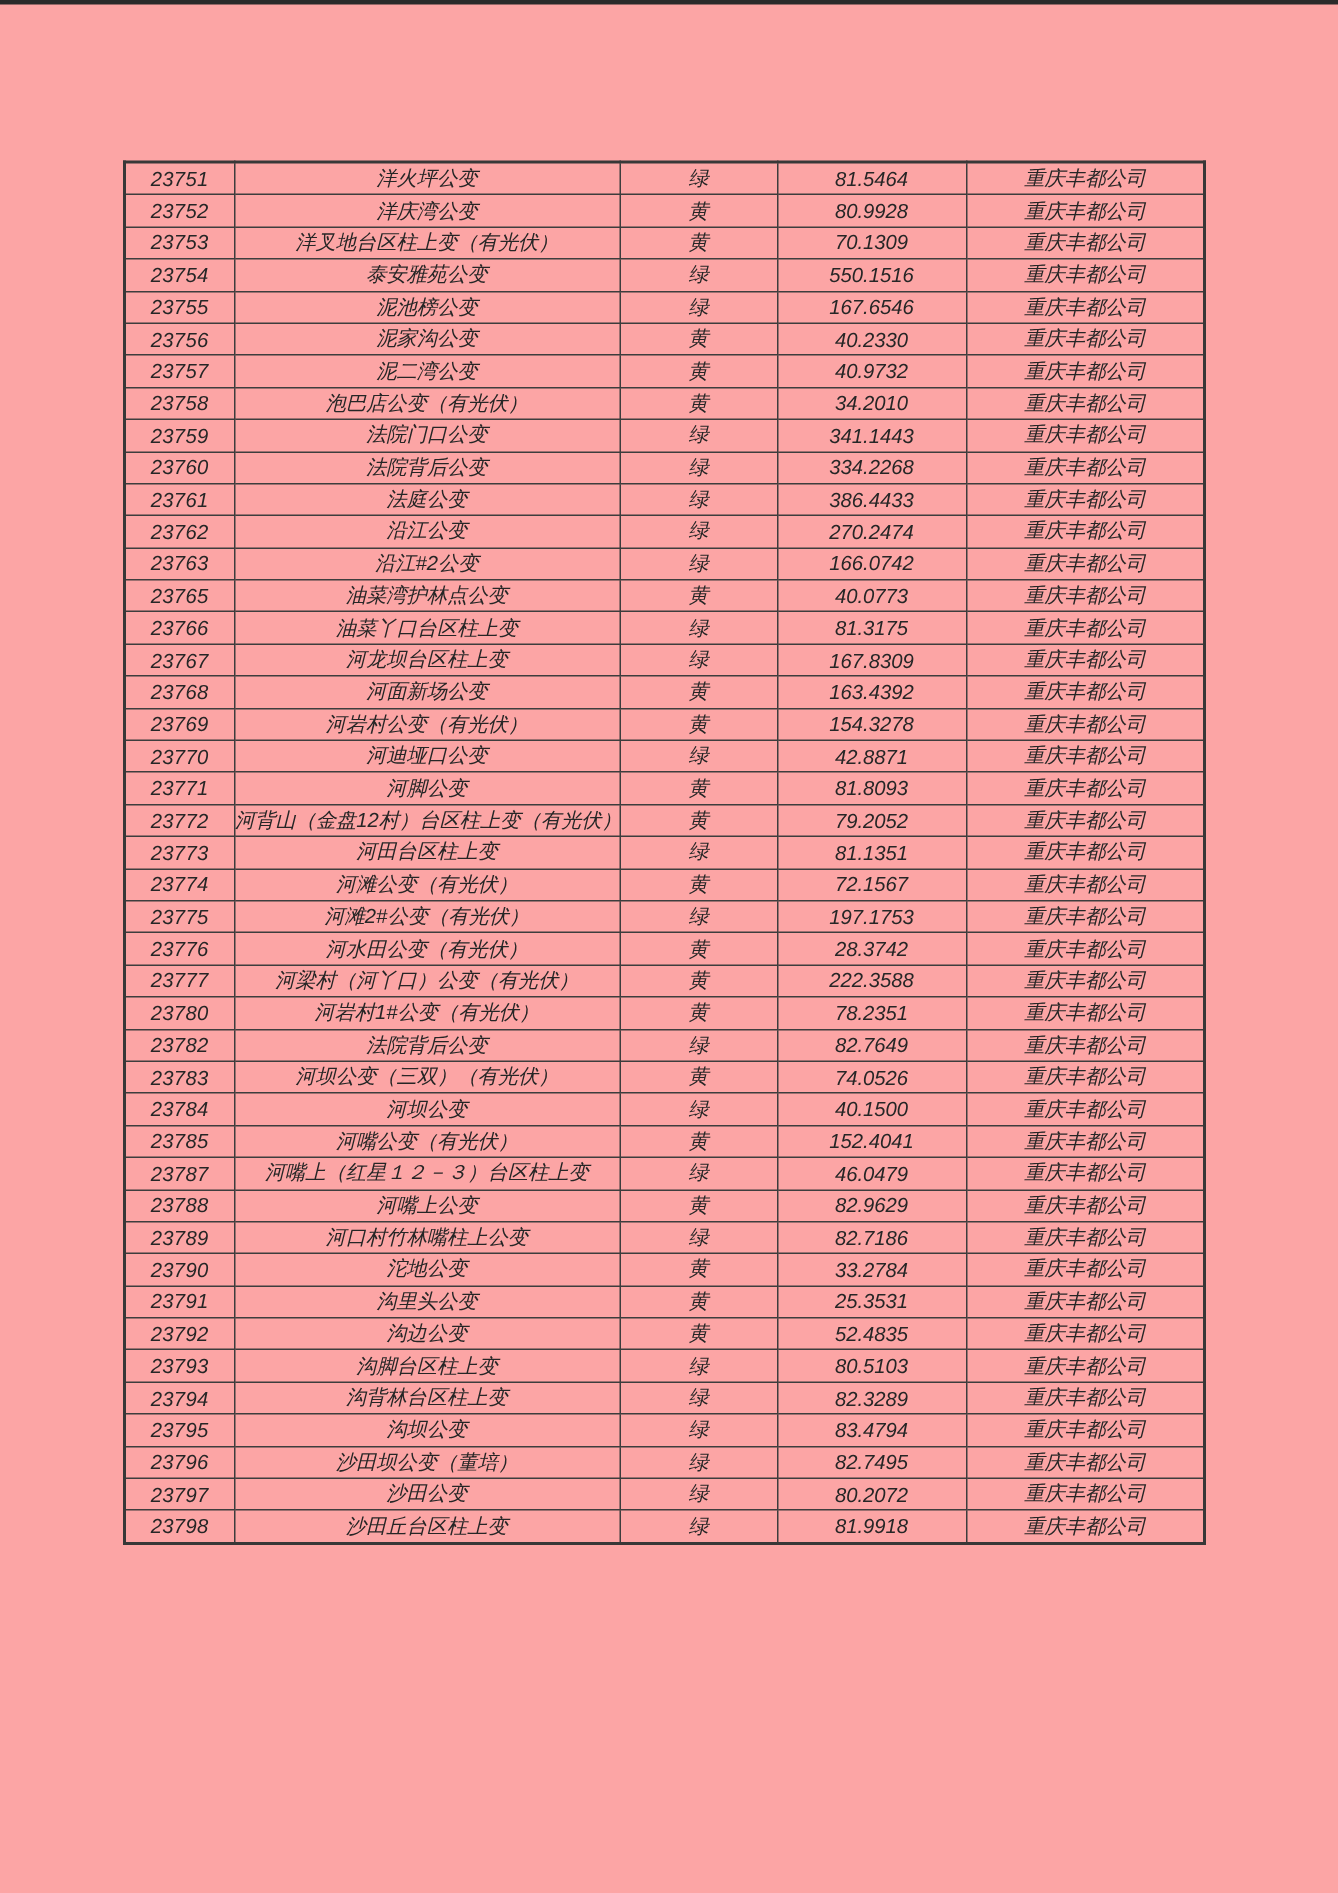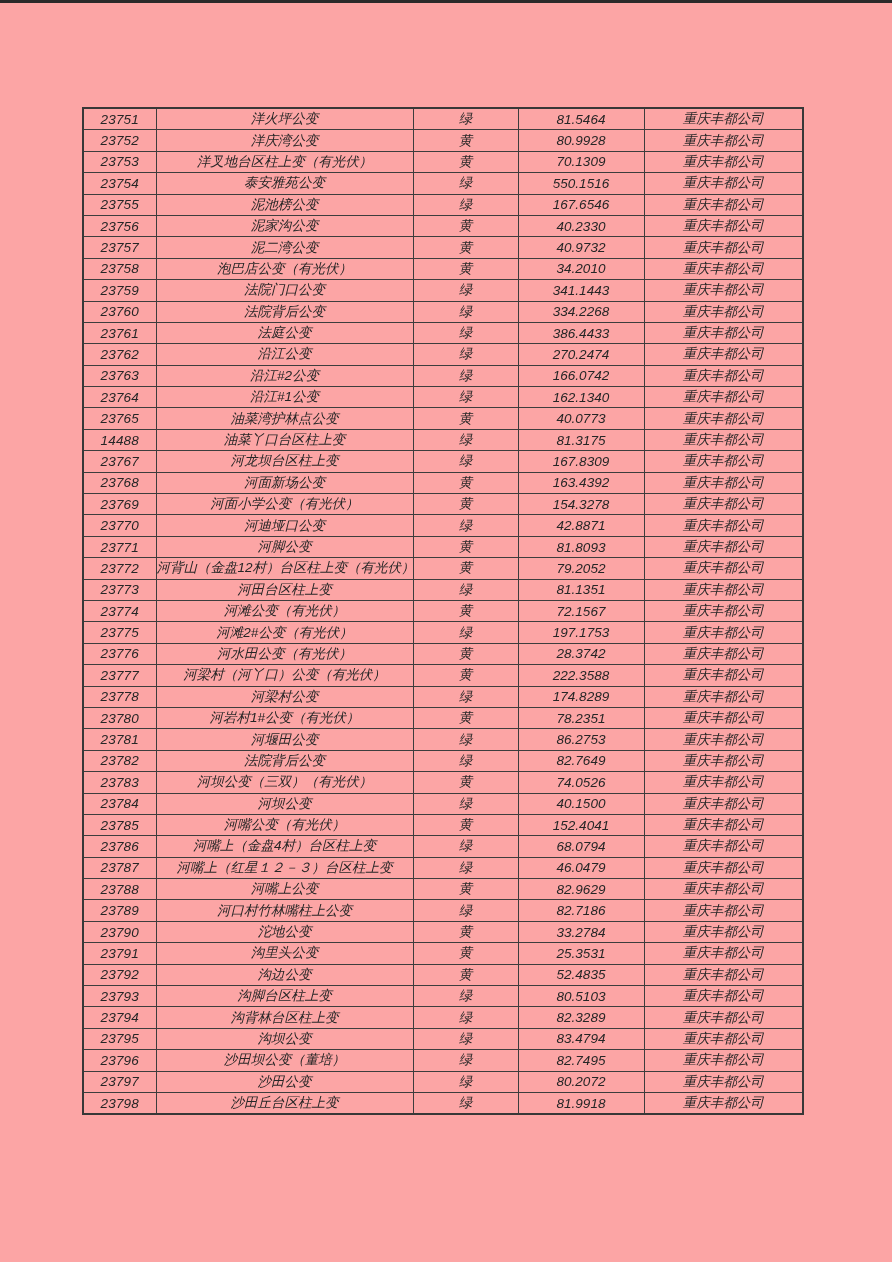--- a/index.html
+++ b/index.html
@@ -150,35 +150,28 @@
           <td class="col-company">重庆丰都公司</td>
         </tr>
         <tr>
           <td class="col-id">23763</td>
           <td class="col-name">沿江#2公变</td>
           <td class="col-status">绿</td>
           <td class="col-value">166.0742</td>
           <td class="col-company">重庆丰都公司</td>
         </tr>
         <tr>
-          <td class="col-id">23764</td>
-          <td class="col-name">沿江#1公变</td>
-          <td class="col-status">绿</td>
-          <td class="col-value">162.1340</td>
-          <td class="col-company">重庆丰都公司</td>
-        </tr>
-        <tr>
           <td class="col-id">23765</td>
           <td class="col-name">油菜湾护林点公变</td>
           <td class="col-status">黄</td>
           <td class="col-value">40.0773</td>
           <td class="col-company">重庆丰都公司</td>
         </tr>
         <tr>
-          <td class="col-id">14488</td>
+          <td class="col-id">23766</td>
           <td class="col-name">油菜丫口台区柱上变</td>
           <td class="col-status">绿</td>
           <td class="col-value">81.3175</td>
           <td class="col-company">重庆丰都公司</td>
         </tr>
         <tr>
           <td class="col-id">23767</td>
           <td class="col-name">河龙坝台区柱上变</td>
           <td class="col-status">绿</td>
           <td class="col-value">167.8309</td>
@@ -186,21 +179,21 @@
         </tr>
         <tr>
           <td class="col-id">23768</td>
           <td class="col-name">河面新场公变</td>
           <td class="col-status">黄</td>
           <td class="col-value">163.4392</td>
           <td class="col-company">重庆丰都公司</td>
         </tr>
         <tr>
           <td class="col-id">23769</td>
-          <td class="col-name">河面小学公变（有光伏）</td>
+          <td class="col-name">河岩村公变（有光伏）</td>
           <td class="col-status">黄</td>
           <td class="col-value">154.3278</td>
           <td class="col-company">重庆丰都公司</td>
         </tr>
         <tr>
           <td class="col-id">23770</td>
           <td class="col-name">河迪垭口公变</td>
           <td class="col-status">绿</td>
           <td class="col-value">42.8871</td>
           <td class="col-company">重庆丰都公司</td>
@@ -248,41 +241,27 @@
           <td class="col-company">重庆丰都公司</td>
         </tr>
         <tr>
           <td class="col-id">23777</td>
           <td class="col-name">河梁村（河丫口）公变（有光伏）</td>
           <td class="col-status">黄</td>
           <td class="col-value">222.3588</td>
           <td class="col-company">重庆丰都公司</td>
         </tr>
         <tr>
-          <td class="col-id">23778</td>
-          <td class="col-name">河梁村公变</td>
-          <td class="col-status">绿</td>
-          <td class="col-value">174.8289</td>
-          <td class="col-company">重庆丰都公司</td>
-        </tr>
-        <tr>
           <td class="col-id">23780</td>
           <td class="col-name">河岩村1#公变（有光伏）</td>
           <td class="col-status">黄</td>
           <td class="col-value">78.2351</td>
           <td class="col-company">重庆丰都公司</td>
         </tr>
         <tr>
-          <td class="col-id">23781</td>
-          <td class="col-name">河堰田公变</td>
-          <td class="col-status">绿</td>
-          <td class="col-value">86.2753</td>
-          <td class="col-company">重庆丰都公司</td>
-        </tr>
-        <tr>
           <td class="col-id">23782</td>
           <td class="col-name">法院背后公变</td>
           <td class="col-status">绿</td>
           <td class="col-value">82.7649</td>
           <td class="col-company">重庆丰都公司</td>
         </tr>
         <tr>
           <td class="col-id">23783</td>
           <td class="col-name">河坝公变（三双）（有光伏）</td>
           <td class="col-status">黄</td>
@@ -294,27 +273,20 @@
           <td class="col-name">河坝公变</td>
           <td class="col-status">绿</td>
           <td class="col-value">40.1500</td>
           <td class="col-company">重庆丰都公司</td>
         </tr>
         <tr>
           <td class="col-id">23785</td>
           <td class="col-name">河嘴公变（有光伏）</td>
           <td class="col-status">黄</td>
           <td class="col-value">152.4041</td>
-          <td class="col-company">重庆丰都公司</td>
-        </tr>
-        <tr>
-          <td class="col-id">23786</td>
-          <td class="col-name">河嘴上（金盘4村）台区柱上变</td>
-          <td class="col-status">绿</td>
-          <td class="col-value">68.0794</td>
           <td class="col-company">重庆丰都公司</td>
         </tr>
         <tr>
           <td class="col-id">23787</td>
           <td class="col-name">河嘴上（红星１２－３）台区柱上变</td>
           <td class="col-status">绿</td>
           <td class="col-value">46.0479</td>
           <td class="col-company">重庆丰都公司</td>
         </tr>
         <tr>

